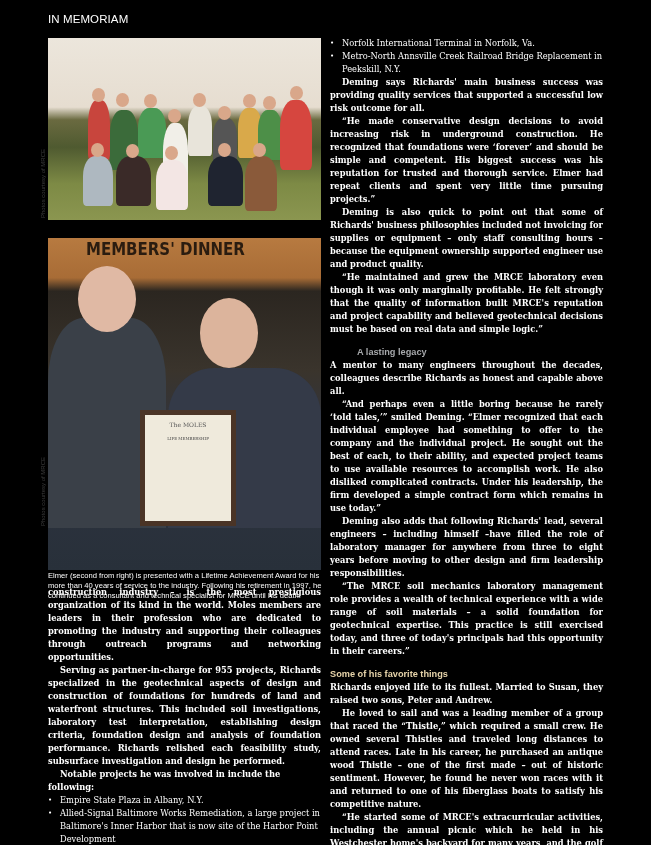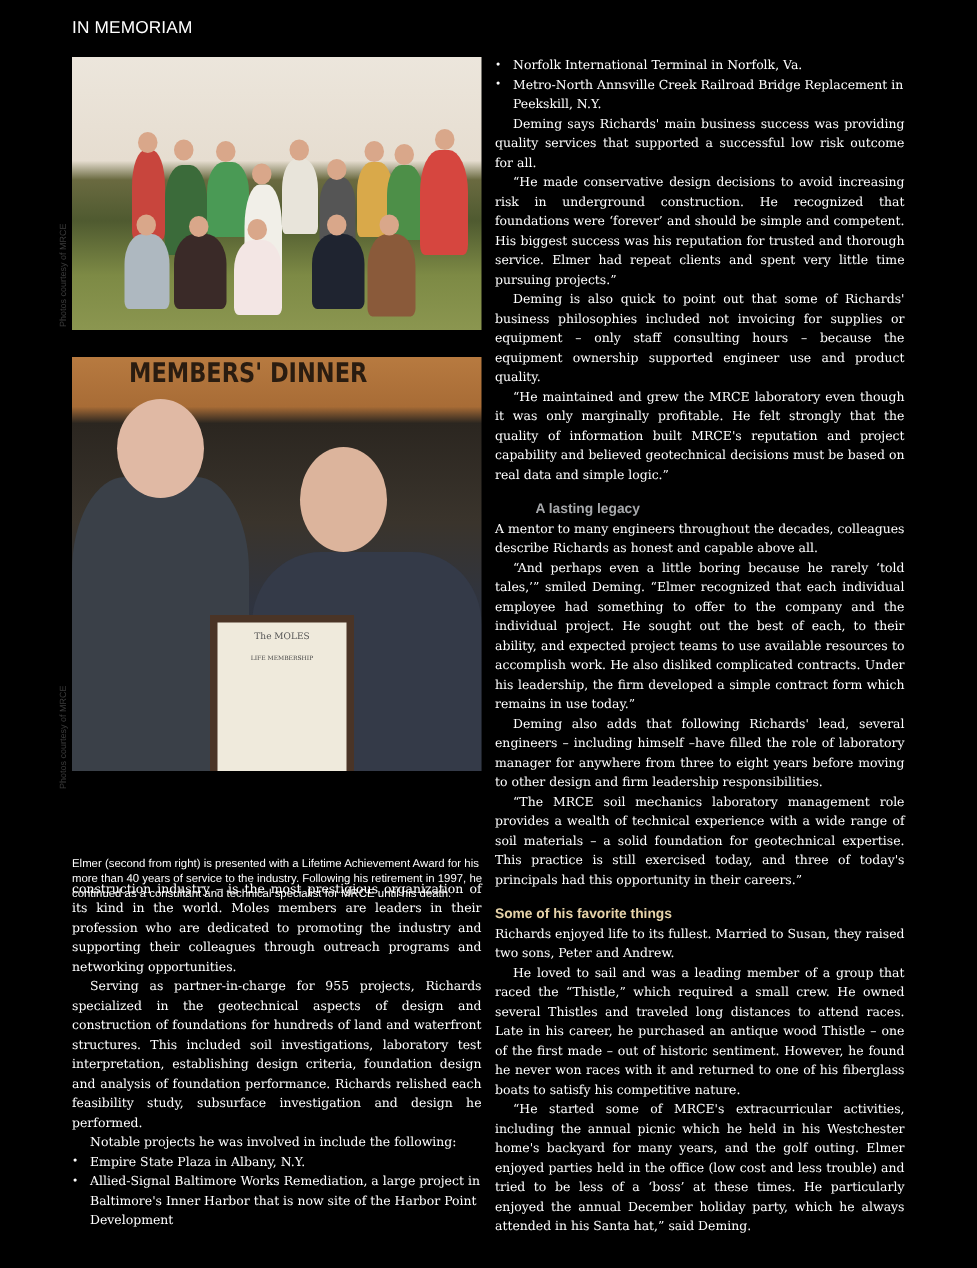--- a/index.html
+++ b/index.html
@@ -8,21 +8,21 @@
 
   .section-label {
     position: absolute; left: 48px; top: 13px;
     font-family: "Liberation Sans", sans-serif; font-weight: normal;
     font-size: 11.5px; color: #fff; letter-spacing: 0.1px;
   }
 
   .photo { position: absolute; overflow: hidden; }
   #golf-photo { left: 48px; top: 38px; width: 273px; height: 182px;
     background: linear-gradient(180deg, #ece6dc 0%, #e6ddd0 38%, #6a6a40 45%, #4f5a30 60%, #7d8a45 80%, #8b9650 100%); }
-  #dinner-photo { left: 48px; top: 238px; width: 273px; height: 276px;
+  #dinner-photo { left: 48px; top: 238px; width: 273px; height: 332px;
     background: linear-gradient(180deg, #b77a40 0%, #a86c36 12%, #2b2620 16%, #3a342c 40%, #2f3440 60%, #28303a 100%); }
 
   .credit {
     position: absolute; font-family: "Liberation Sans", sans-serif;
     font-size: 6px; color: #3c3c3c; transform: rotate(-90deg);
     transform-origin: left top; white-space: nowrap;
   }
   #credit-1 { left: 40px; top: 218px; }
   #credit-2 { left: 40px; top: 526px; }
 
@@ -30,21 +30,21 @@
     position: absolute; left: 48px; width: 278px;
     font-family: "Liberation Sans", sans-serif; font-size: 7.6px; line-height: 10px; color: #fff; margin-top: 40px;
   }
   #caption-1 { top: 221px; }
   #caption-2 { top: 531px; }
 
   .col { position: absolute; font-size: 8.3px; line-height: 13px; text-align: justify; }
   #col-left { left: 48px; top: 586px; width: 273px; }
   #col-right { left: 330px; top: 37px; width: 273px; }
 
-  .col p { text-indent: 12px; }
+  .col p { text-indent: 12px; font-weight: bold; }
   .col p.noindent { text-indent: 0; }
   .col ul { list-style: none; }
   .col li { position: relative; padding-left: 12px; text-align: left; }
   .col li::before { content: "•"; position: absolute; left: 0; top: 0; font-size: 7px; }
   .col .intro { text-indent: 12px; text-align: left; }
 
   .subhead {
     font-family: "Liberation Sans", sans-serif; font-weight: bold; font-size: 9.2px;
     line-height: 13px; margin-top: 10px;
   }

